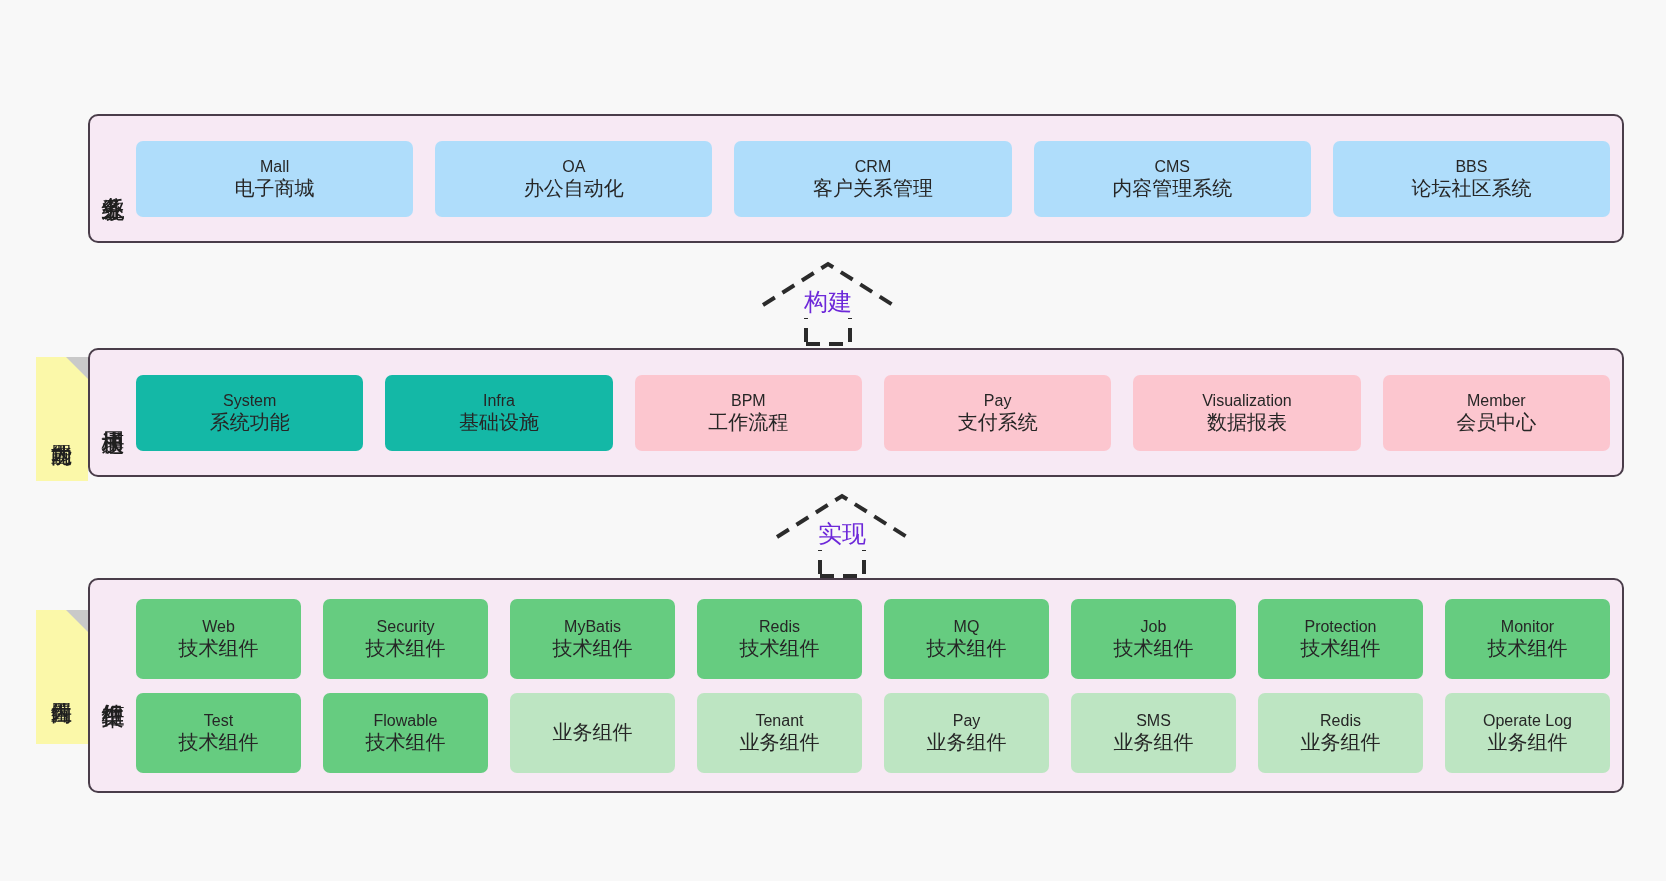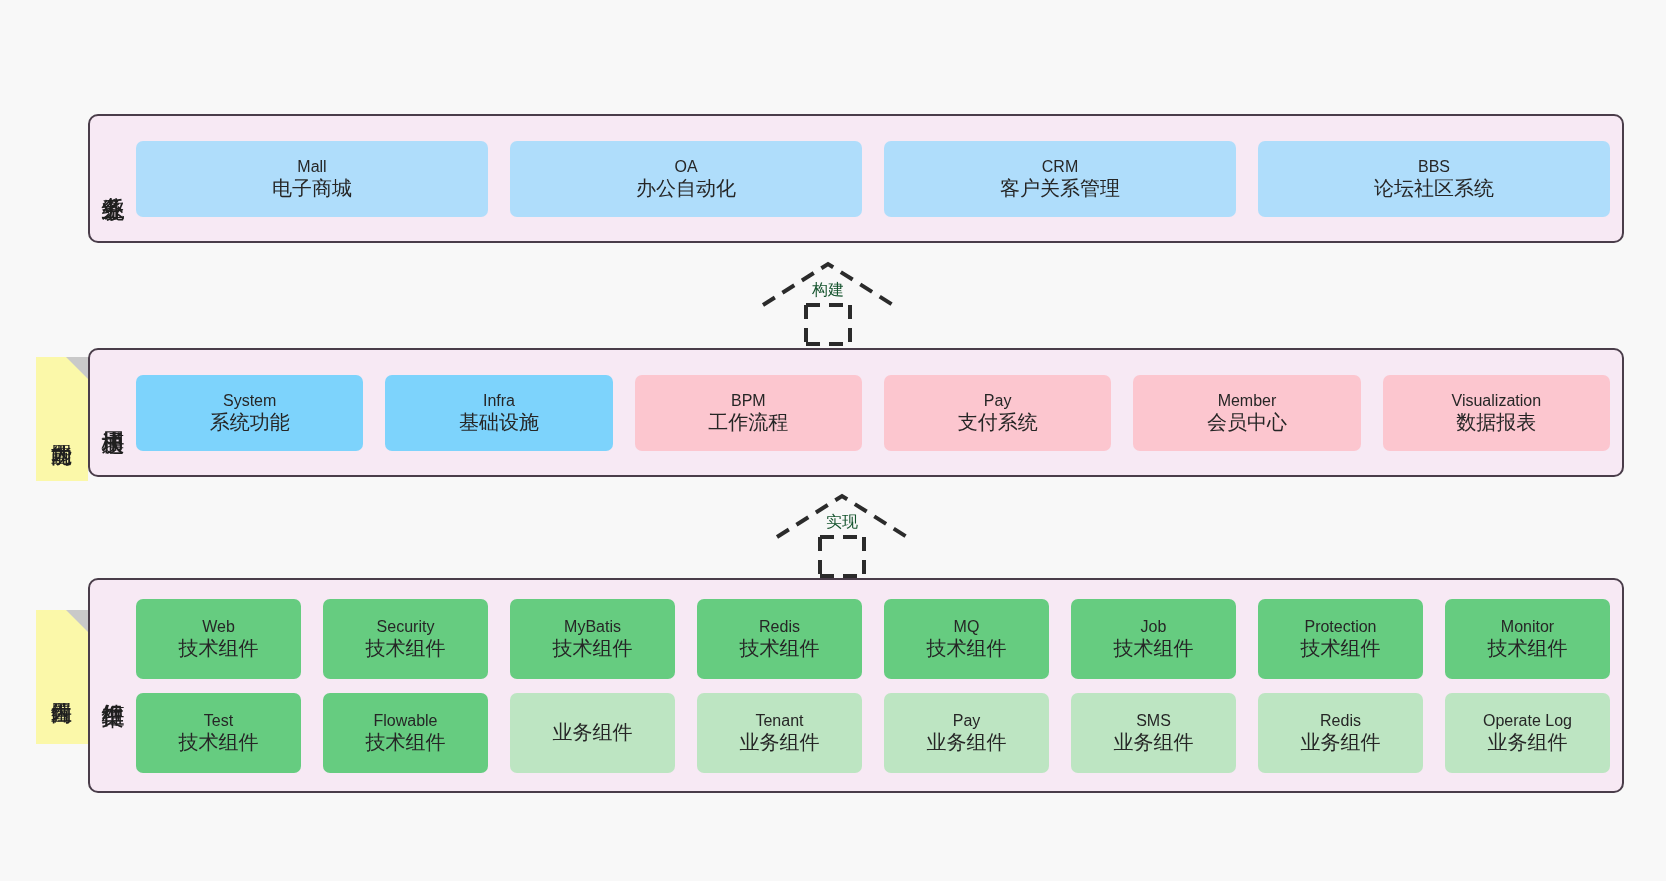--- a/index.html
+++ b/index.html
@@ -61,21 +61,21 @@
     padding: 4px 6px;
   }
   .card .en { font-size: 16px; }
   .card .cn { font-size: 20px; }
 
   
   .h76 { height: 76px; }
 
   
   .c-blue       { background: #afddfb; }
-  .c-red        { background: #7dd3fc; }
+  .c-red        { background: #14b8a6; }
   .c-pink       { background: #fcc6cf; }
   .c-green      { background: #66cc80; }
   .c-lightgreen { background: #bde5c2; }
 
   
   .sticky {
     position: absolute;
     width: 52px;
     background: #fbf8a9;
     display: flex;
@@ -98,23 +98,23 @@
     border-top: 22px solid #c9c9c9;
   }
 
   
   .connector { position: absolute; }
   .connector svg { display: block; overflow: visible; }
   .connector .conn-label {
     position: absolute;
     left: 50%;
     transform: translateX(-50%);
-    top: 20px;
-    font-size: 16px;
-    color: #14532d;
+    top: 26px;
+    font-size: 24px;
+    color: #6d28d9;
     background: #f8f8f8;
     padding: 0 3px;
     white-space: nowrap;
   }
 </style>
 </head>
 <body>
 
 <div id="canvas">
 
@@ -132,20 +132,24 @@
           <span class="en">OA</span>
           <span class="cn">办公自动化</span>
         </div>
 
 
         <div class="card c-blue h76">
           <span class="en">CRM</span>
           <span class="cn">客户关系管理</span>
         </div>
 
+        <div class="card c-blue h76">
+          <span class="en">CMS</span>
+          <span class="cn">内容管理系统</span>
+        </div>
 
         <div class="card c-blue h76">
           <span class="en">BBS</span>
           <span class="cn">论坛社区系统</span>
         </div>
 
       </div>
     </div>
   </div>
 
@@ -183,27 +187,27 @@
           <span class="en">BPM</span>
           <span class="cn">工作流程</span>
         </div>
 
         <div class="card c-pink h76">
           <span class="en">Pay</span>
           <span class="cn">支付系统</span>
         </div>
 
         <div class="card c-pink h76">
+          <span class="en">Visualization</span>
+          <span class="cn">数据报表</span>
+        </div>
+
+        <div class="card c-pink h76">
           <span class="en">Member</span>
           <span class="cn">会员中心</span>
-        </div>
-
-        <div class="card c-pink h76">
-          <span class="en">Visualization</span>
-          <span class="cn">数据报表</span>
         </div>
 
       </div>
     </div>
   </div>
 
   <div class="connector" style="left:772px; top:492px; width:140px; height:86px;">
     <svg width="140" height="86" viewBox="0 0 140 86">
       <path d="M 5 45 L 70 4 L 135 45" fill="none" stroke="#2b2b2b" stroke-width="4" stroke-dasharray="14,9" stroke-linecap="butt"></path>
       <path d="M 48 45 L 92 45" fill="none" stroke="#2b2b2b" stroke-width="4" stroke-dasharray="14,9"></path>

